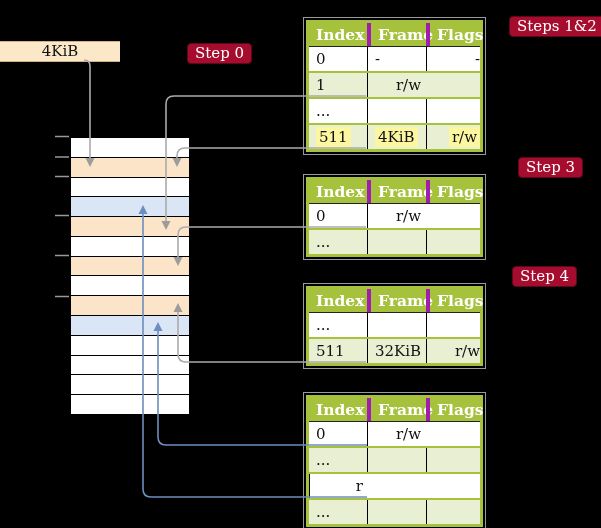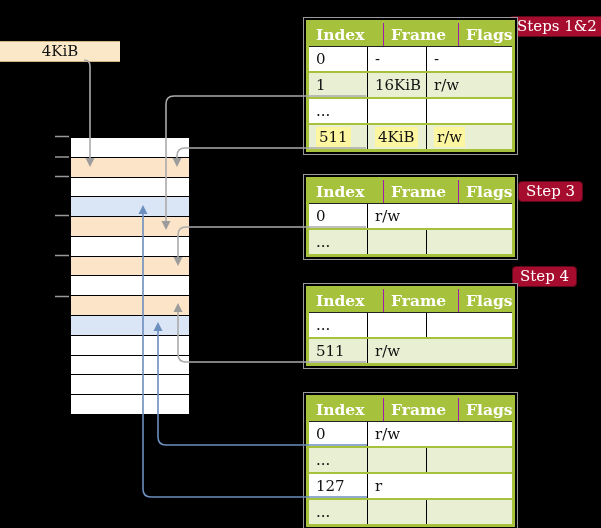--- a/index.html
+++ b/index.html
@@ -23,48 +23,49 @@
   .mem-row:last-child{border-bottom:none;}
   .mem-row.white{background:#ffffff;}
   .mem-row.orange{background:var(--mem-orange);}
   .mem-row.blue{background:var(--mem-blue);}
 
   
   .ptable{position:absolute;left:303px;border:1px solid var(--table-outline);padding:2px;background:#000;}
   .tbl{background:var(--header-green);padding:3px;}
   .thead{display:flex;height:23px;}
   .th{font-weight:bold;color:#fff;font-size:15.5px;line-height:23px;padding-left:7px;box-sizing:border-box;}
-  .thead .c2,.thead .c3{border-left:1px solid #a21caf;margin-left:16px;}
+  .thead .c2,.thead .c3{border-left:4px solid #a21caf;}
   .tbody{border-top:1px solid #222;}
   .trow{display:flex;height:24px;}
   .trow + .trow{margin-top:2px;}
   .td{font-size:15px;line-height:24px;color:#111;padding-left:7px;box-sizing:border-box;overflow:hidden;}
   .trow .c2,.trow .c3{border-left:1px solid #000;}
-  .c1{width:58px;} .c2{width:59px;} .c3{width:54px;}
+  .c1{width:58px;} .c2{width:59px;} .c3{width:54px;text-align:right;}
   .trow.white{background:#ffffff;}
   .trow.green{background:var(--row-green);}
   .hl{background:var(--hl-yellow);padding:1px 3px;}
 
   
   #overlay{position:absolute;left:0;top:0;pointer-events:none;}
   .gline{fill:none;stroke:var(--gray-line);stroke-width:1.6;}
   .garrow{fill:#9c9c9c;stroke:none;}
   .bline{fill:none;stroke:var(--blue-line);stroke-width:1.6;}
   .barrow{fill:var(--blue-line);stroke:none;}
   .tick{stroke:var(--tick-gray);stroke-width:1.5;}
 </style>
 </head>
 <body>
 
 <div id="canvas">
 
   <div class="psize">4KiB</div>
 
+  <div class="badge" style="left:187px;top:43px;">Step 0</div>
   <div class="badge" style="left:509px;top:16px;">Steps 1&amp;2</div>
-  <div class="badge" style="left:518px;top:157px;margin-top:24px;">Step 3</div>
+  <div class="badge" style="left:518px;top:157px;">Step 3</div>
   <div class="badge" style="left:512px;top:266px;">Step 4</div>
 
   <div class="memcol">
     <div class="mem-row white"></div>
     <div class="mem-row orange"></div>
     <div class="mem-row white"></div>
     <div class="mem-row blue"></div>
     <div class="mem-row orange"></div>
     <div class="mem-row white"></div>
     <div class="mem-row orange"></div>
@@ -85,21 +86,20 @@
         <div class="th c3">Flags</div>
       </div>
       <div class="tbody">
         <div class="trow white">
           <div class="td c1">0</div>
           <div class="td c2">-</div>
           <div class="td c3">-</div>
         </div>
         <div class="trow green">
           <div class="td c1">1</div>
-          <div class="td c2">16KiB</div>
           <div class="td c3">r/w</div>
         </div>
         <div class="trow white">
           <div class="td c1">...</div>
           <div class="td c2"></div>
           <div class="td c3"></div>
         </div>
         <div class="trow green">
           <div class="td c1"><span class="hl">511</span></div>
           <div class="td c2"><span class="hl">4KiB</span></div>
@@ -138,20 +138,21 @@
         <div class="th c3">Flags</div>
       </div>
       <div class="tbody">
         <div class="trow white">
           <div class="td c1">...</div>
           <div class="td c2"></div>
           <div class="td c3"></div>
         </div>
         <div class="trow green">
           <div class="td c1">511</div>
+          <div class="td c2">32KiB</div>
           <div class="td c3">r/w</div>
         </div>
       </div>
     </div>
   </div>
 
   <div class="ptable" style="top:392px;">
     <div class="tbl">
       <div class="thead">
         <div class="th c1">Index</div>
@@ -162,21 +163,20 @@
         <div class="trow white">
           <div class="td c1">0</div>
           <div class="td c3">r/w</div>
         </div>
         <div class="trow green">
           <div class="td c1">...</div>
           <div class="td c2"></div>
           <div class="td c3"></div>
         </div>
         <div class="trow white">
-          <div class="td c1">127</div>
           <div class="td c3">r</div>
         </div>
         <div class="trow green">
           <div class="td c1">...</div>
           <div class="td c2"></div>
           <div class="td c3"></div>
         </div>
       </div>
     </div>
   </div>

